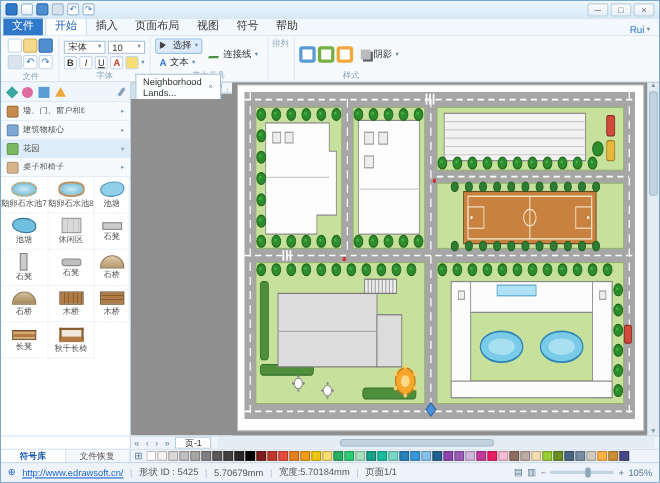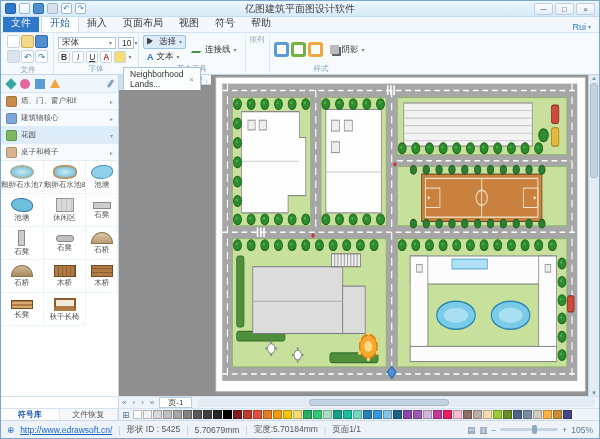--- a/index.html
+++ b/index.html
@@ -135,21 +135,20 @@
 
   <div class="titlebar">
     <div class="qat">
       <span class="qic logo"></span>
       <span class="qic doc"></span>
       <span class="qic save"></span>
       <span class="qic print"></span>
       <span class="qic">↶</span>
       <span class="qic">↷</span>
     </div>
-    <div class="title">亿图建筑平面图设计软件</div>
     <div class="winbtns">
       <span class="wbtn">─</span>
       <span class="wbtn">□</span>
       <span class="wbtn">×</span>
     </div>
   </div>
 
   <div class="menubar">
     <span class="mtab file">文件</span>
     <span class="mtab active">开始</span>
@@ -176,25 +175,25 @@
           <span class="fic">↷</span>
         </div>
       </div>
       <div class="rlabel">文件</div>
     </div>
 
     <div class="rgroup">
       <div class="rcontent">
         <div class="fcol">
           <div class="frow">
-            <div class="selectbox" style="width:58px">
+            <div class="selectbox" style="width:38px">
               <span>宋体</span>
               <span class="arw" style="margin-left:auto">▾</span>
             </div>
-            <div class="selectbox" style="width:16px">
+            <div class="selectbox" style="width:34px">
               <span>10</span>
               <span class="arw" style="margin-left:auto">▾</span>
             </div>
           </div>
           <div class="frow">
             <span class="tbtn b">B</span>
             <span class="tbtn i">I</span>
             <span class="tbtn u">U</span>
             <span class="tbtn" style="color:#c0392b;font-weight:bold">A</span>
             <span class="tbtn" style="background:#f7dc6f"></span>

